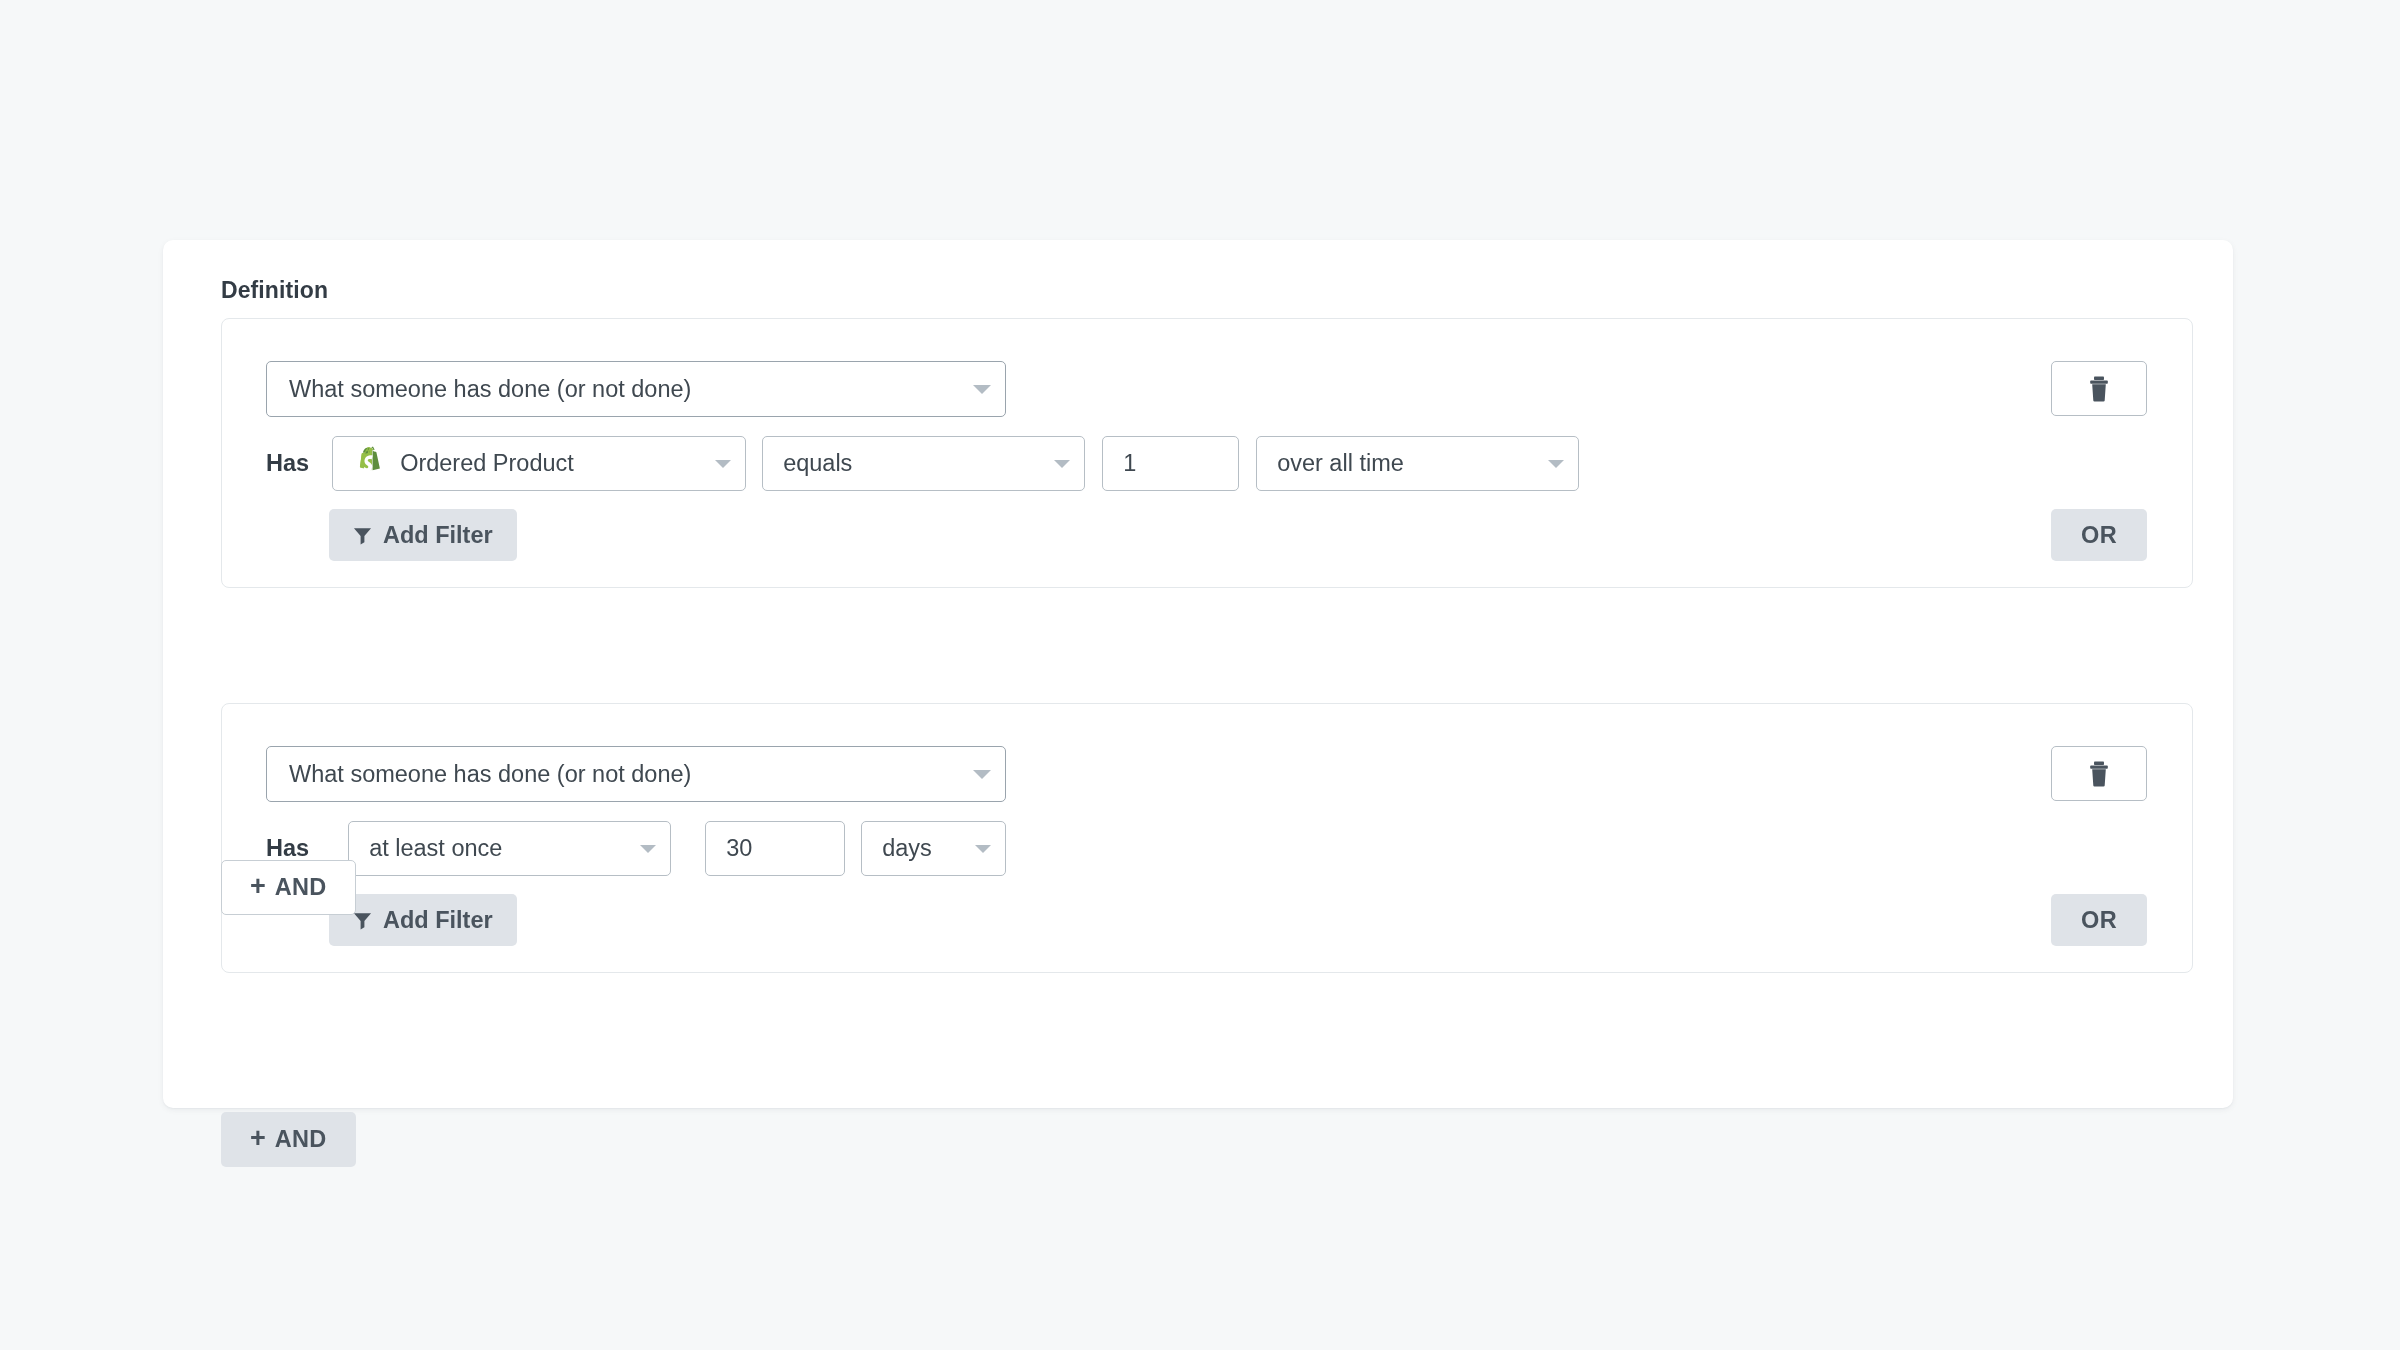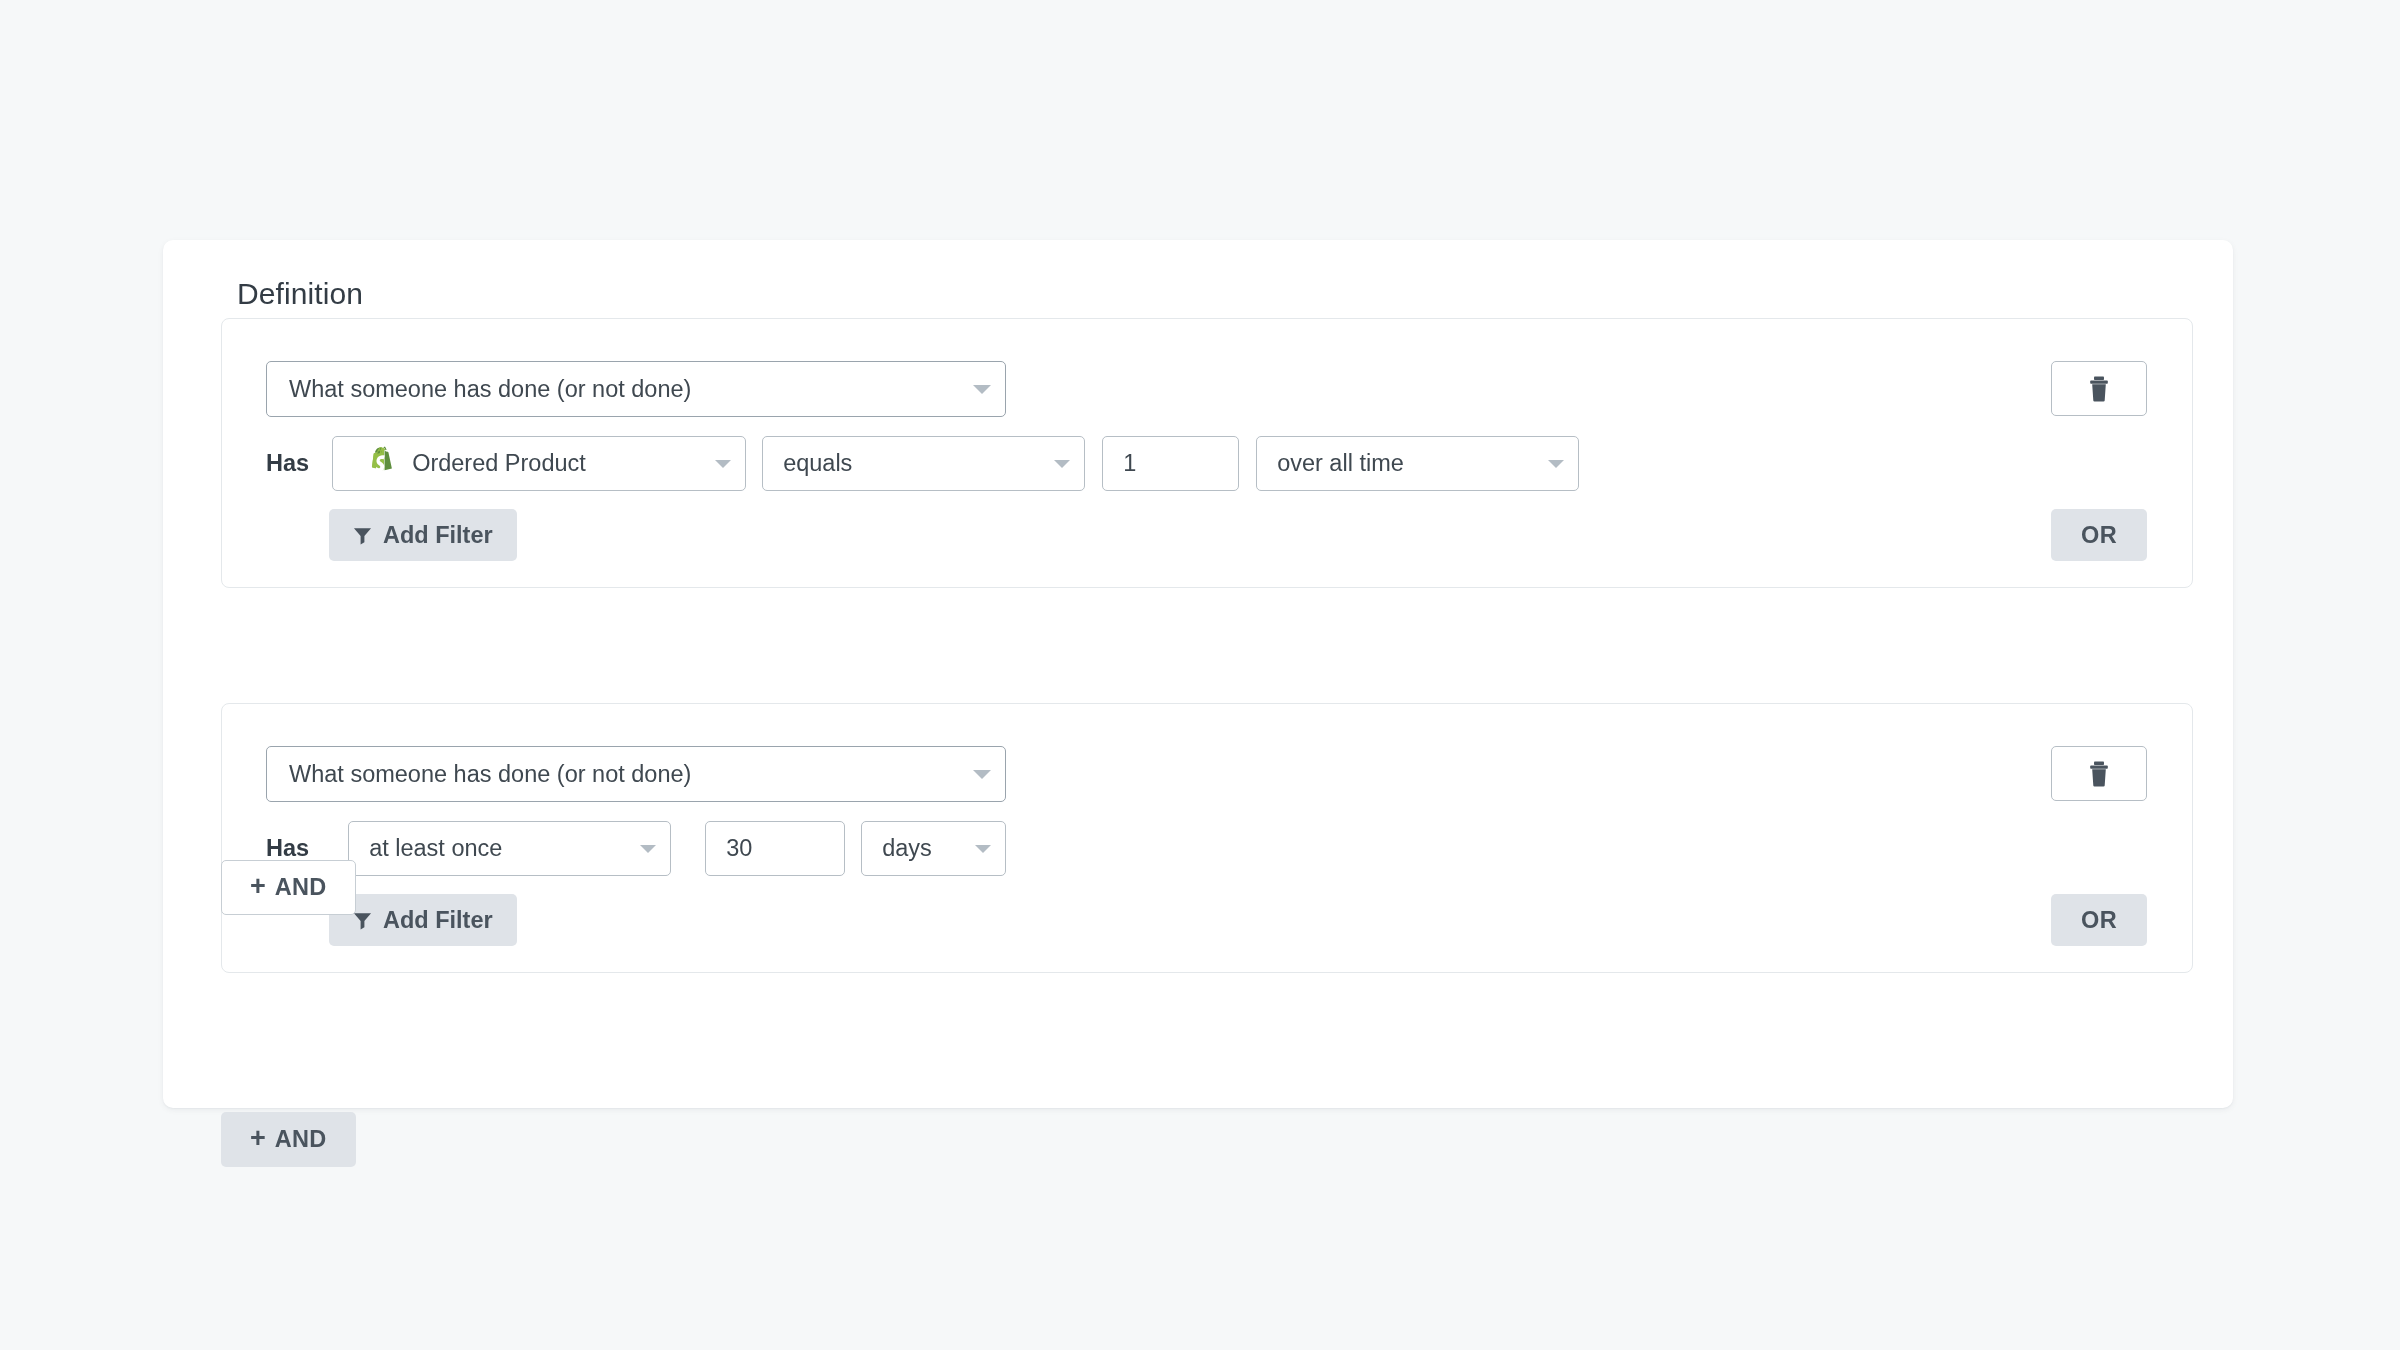--- a/index.html
+++ b/index.html
@@ -30,25 +30,24 @@
     background: #ffffff;
     border-radius: 10px;
     box-shadow: 0 2px 6px rgba(16, 30, 52, 0.055),
                 0 1px 2px rgba(16, 30, 52, 0.045);
   }
 
   .definition-title {
     position: absolute;
     left: 58px;
     top: 37px;
-    font-size: 30px;
-    font-weight: 400;
+    font-size: 23px;
+    font-weight: 700;
     color: #333c45;
     letter-spacing: .1px;
-    margin-left: 16px;
   }
 
   
   .connector {
     position: absolute;
     left: 291px;
     width: 2px;
     background: #d6dbe0;
     z-index: 0;
   }
@@ -131,21 +130,21 @@
     align-items: center;
     padding: 0 14px 0 20px;
     cursor: pointer;
   }
   .field .ftext {
     flex: 1;
     font-size: 23.5px;
     color: #3f4850;
     white-space: nowrap;
   }
-  .field.metric { width: 414px; padding-left: 28px; }
+  .field.metric { width: 414px; padding-left: 16px; }
   .field.operator { width: 323px; gap: 16px; }
   .field.timeframe-wide { width: 323px; }
   .field.timeframe { width: 320px; }
   .field.unit { width: 145px; padding-left: 20px; }
   .field.num {
     width: 137px;
     cursor: text;
     justify-content: flex-start;
     padding-left: 20px;
   }

